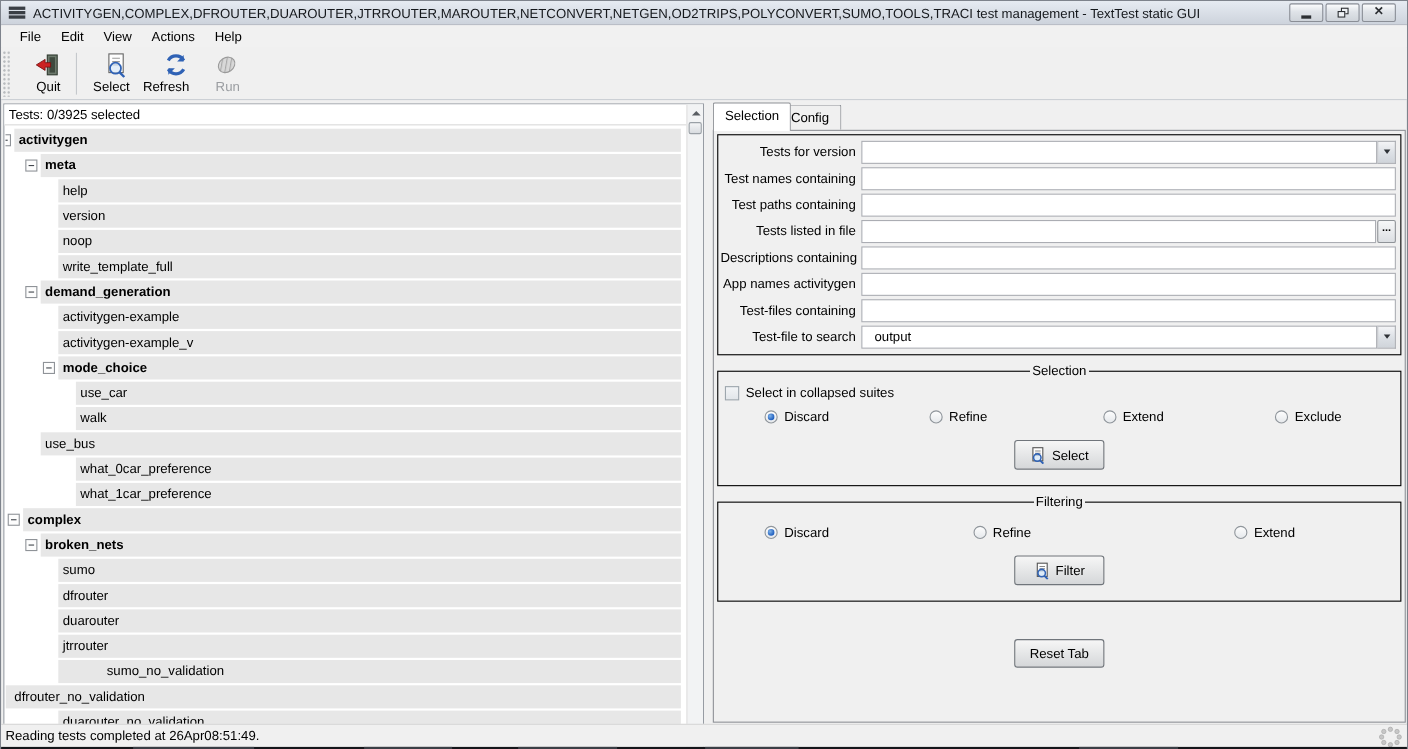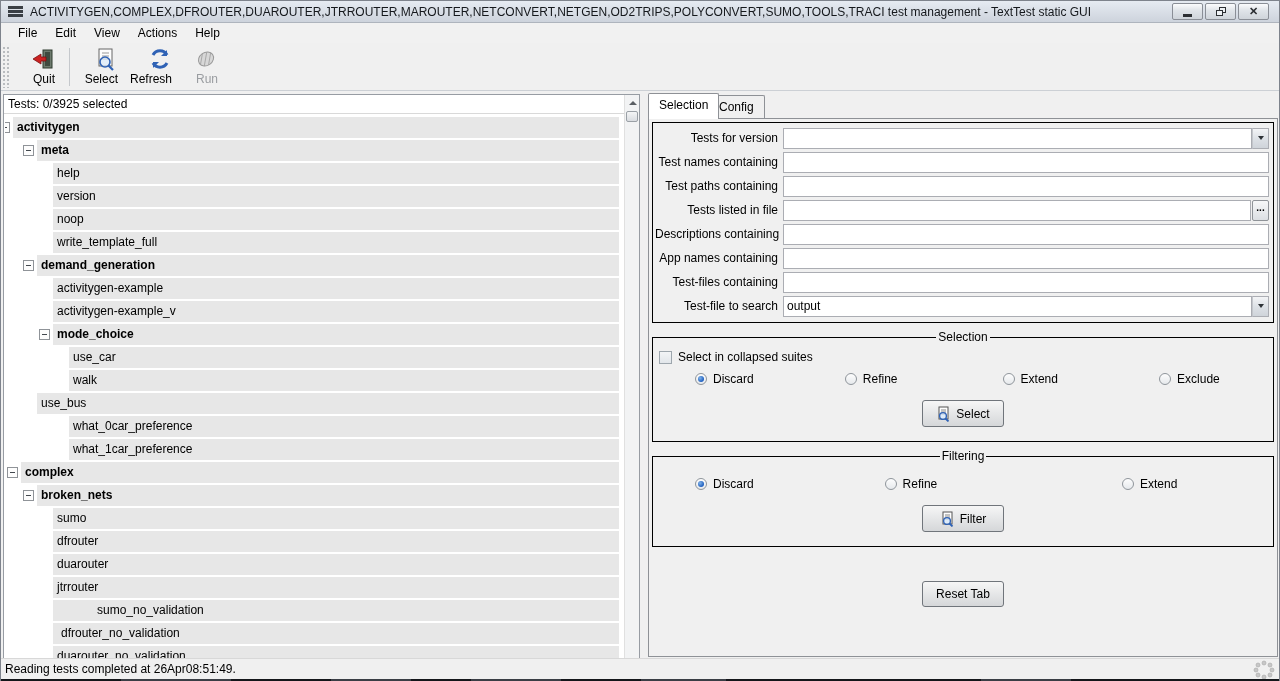--- a/index.html
+++ b/index.html
@@ -69,21 +69,21 @@
   .tab { position:absolute; top:2px; height:23px; padding:0 10px; line-height:22px; background:#f0f0f0;
     border:1px solid #8e9196; border-bottom:none; border-radius:2px 2px 0 0; }
   .tab.active { top:0; height:26px; background:#fff; z-index:3; }
   .tab-config { left:60px; }
   .nb-content { position:absolute; left:0; top:25px; right:0; bottom:0; border:1px solid #8e9196; background:#f0f0f0; z-index:2; padding:3px 3px 0 3px; }
 
   .fields-frame { border:1px solid #000; padding:3px 4px 4px 2px; }
   .frow { display:flex; align-items:center; height:24px; }
   .flabel { width:128px; text-align:right; padding-right:5px; white-space:nowrap; }
   .fctrl { flex:1; display:flex; align-items:stretch; height:21px; }
-  .entry { flex:1; background:#fff; border:1px solid #abadb3; padding:0 3px; font-size:12px; line-height:19px; white-space:nowrap; overflow:hidden; }
+  .entry { flex:1; background:#fff; border:1px solid #abadb3; padding:0 11px; font-size:12px; line-height:19px; white-space:nowrap; overflow:hidden; }
   .combo-btn { width:17px; border:1px solid #abadb3; border-left:1px solid #c3c6cb;
     background:linear-gradient(#f3f4f6,#dde1e6 50%,#cfd4da); display:flex; align-items:center; justify-content:center; }
   .caret { width:0; height:0; border-left:3.5px solid transparent; border-right:3.5px solid transparent; border-top:4px solid #2e3237; }
   .browse-btn { width:17px; border:1px solid #8f9398; border-radius:2px; margin-left:1px;
     background:linear-gradient(#f6f7f8,#dcdfe3); display:flex; align-items:center; justify-content:center; font-weight:bold; font-size:10px; line-height:8px; padding-bottom:4px; }
 
   fieldset.group { border:1px solid #000; margin-top:7px; padding:4px 4px 14px 4px; }
   fieldset.group legend { margin:0 auto; padding:0 2px; font-size:12px; }
   .chk-row { display:flex; align-items:center; gap:6px; padding:2px 0 2px 2px; }
   .checkbox { width:13px; height:13px; border:1px solid #9da6ad; background:linear-gradient(#f2f4f6,#e2e6ea); }
@@ -215,21 +215,21 @@
           <div class="trow" style="margin-left: 32px;"><span>use_bus</span></div>
           <div class="trow" style="margin-left: 64px;"><span>what_0car_preference</span></div>
           <div class="trow" style="margin-left: 64px;"><span>what_1car_preference</span></div>
           <div class="trow parent" style="margin-left: 16px;"><span class="expander"></span><span>complex</span></div>
           <div class="trow parent" style="margin-left: 32px;"><span class="expander"></span><span>broken_nets</span></div>
           <div class="trow" style="margin-left: 48px;"><span>sumo</span></div>
           <div class="trow" style="margin-left: 48px;"><span>dfrouter</span></div>
           <div class="trow" style="margin-left: 48px;"><span>duarouter</span></div>
           <div class="trow" style="margin-left: 48px;"><span>jtrrouter</span></div>
           <div class="trow" style="margin-left: 48px; padding-left: 44px;"><span>sumo_no_validation</span></div>
-          <div class="trow" style="margin-left: 48px; padding-left: 8px;"><span>dfrouter_no_validation</span></div>
+          <div class="trow" style=" padding-left: 8px;"><span>dfrouter_no_validation</span></div>
           <div class="trow" style="margin-left: 48px;"><span>duarouter_no_validation</span></div>
         </div>
       <div class="vscroll">
         <span class="sb-btn sb-up">
             <span class="arr-up"></span>
           </span>
         <span class="sb-thumb"></span>
         <span class="sb-btn sb-down">
             <span class="arr-down"></span>
           </span>
@@ -272,21 +272,21 @@
                 <span class="browse-btn">...</span>
               </div>
             </div>
             <div class="frow">
               <div class="flabel">Descriptions containing</div>
               <div class="fctrl">
                 <div class="entry"></div>
               </div>
             </div>
             <div class="frow">
-              <div class="flabel">App names containing</div>
+              <div class="flabel">App names activitygen</div>
               <div class="fctrl">
                 <div class="entry"></div>
               </div>
             </div>
             <div class="frow">
               <div class="flabel">Test-files containing</div>
               <div class="fctrl">
                 <div class="entry"></div>
               </div>
             </div>

